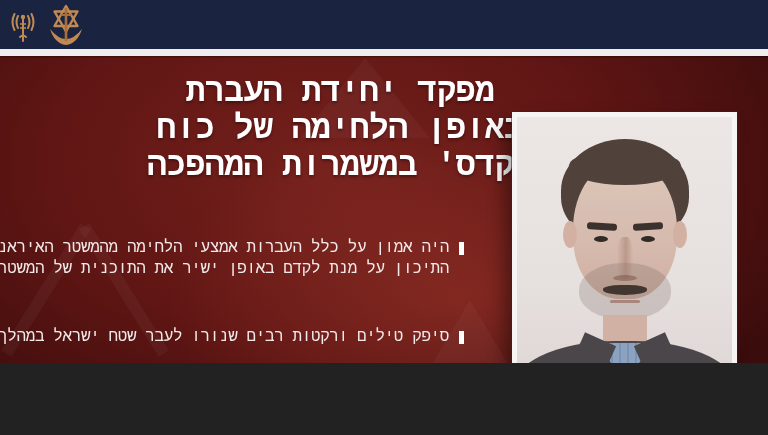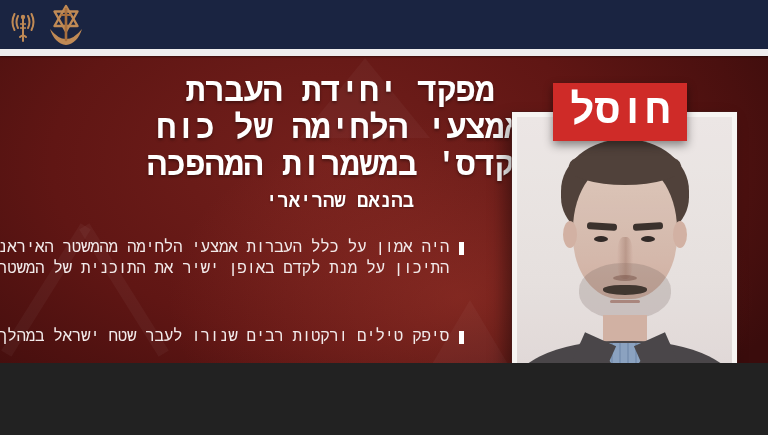--- a/index.html
+++ b/index.html
@@ -109,23 +109,22 @@
       </g>
       <path d="M6 25 Q22 45 38 25 Q33.5 39.5 22 41 Q10.5 39.5 6 25 Z" fill="#c08a55"></path>
       <path d="M22 5 V36" stroke="#a86f3e" stroke-width="2.6" stroke-linecap="round"></path>
       <path d="M17.5 11 H26.5" stroke="#a86f3e" stroke-width="2.2" stroke-linecap="round"></path>
     </svg>
   </div>
   <div class="stripe"></div>
 
   <div class="title-block">
     <div class="title-line">מפקד יחידת העברת</div>
-    <div class="title-line">אמצעי הלחימה של כוח</div>
+    <div class="title-line">באופן הלחימה של כוח</div>
     <div class="title-line">'קדס' במשמרות המהפכה</div>
-    <div class="subtitle">בהנאם שהריארי</div>
   </div>
 
   <div class="bullets">
     <div class="bullet" style="top:238px;">
       <span class="bullet-marker"></span>
       <div class="bullet-line">היה אמון על כלל העברות אמצעי הלחימה מהמשטר האיראני לשלוחיו במזרח</div>
       <div class="bullet-line">התיכון על מנת לקדם באופן ישיר את התוכנית של המשטר האיראני להשמיד את</div>
     </div>
     <div class="bullet" style="top:327px;">
       <span class="bullet-marker"></span>
@@ -154,22 +153,19 @@
       <div class="mouth"></div>
       <div class="neck"></div>
       <div class="jacket"></div>
       <div class="shirt"></div>
       <div class="lapel l"></div>
       <div class="lapel r"></div>
       <div class="photo-wash"></div>
     </div>
   </div>
 
-  <div class="badge">
-    <span>חוסל</span>
-  </div>
 
   <div class="flag">
     <div class="flag-emblem"></div>
   </div>
 
   <div class="bottom-strip"></div>
 </div>
 
 </body></html>

